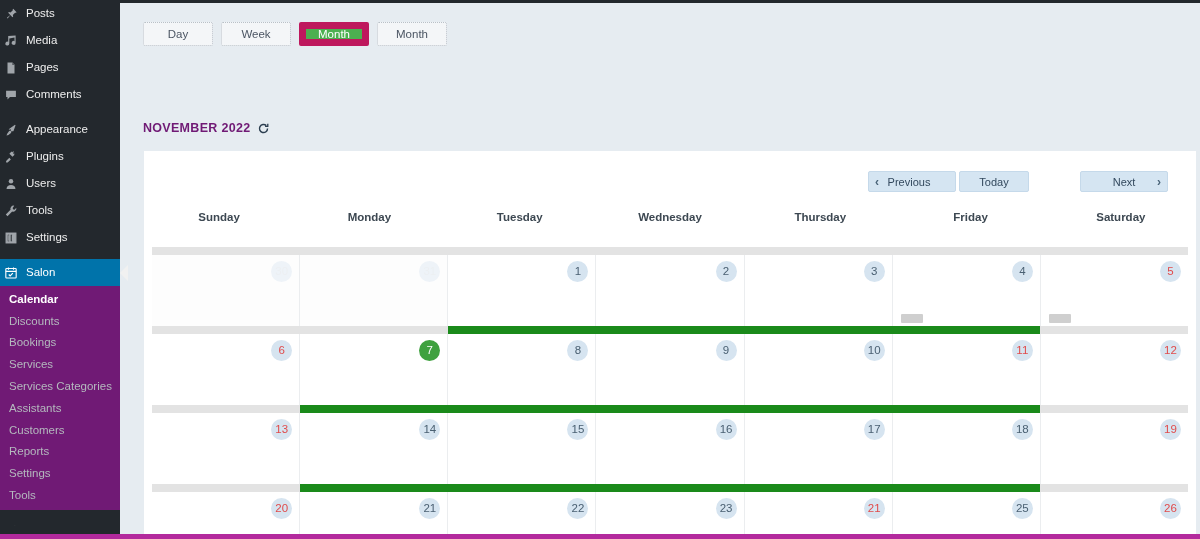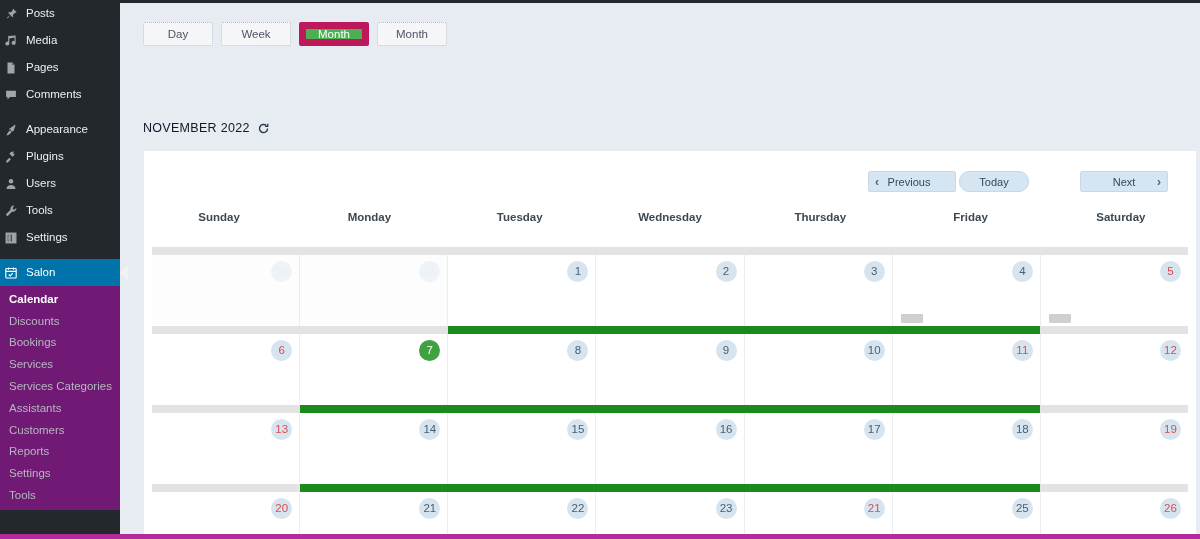--- a/index.html
+++ b/index.html
@@ -89,21 +89,21 @@
   .view-btn.active {
     background: #4cb050; color: #ffffff; border: 7px solid #be185d;
   }
 
   
   .month-title-row {
     position: absolute; left: 23px; top: 118px;
     display: flex; align-items: center; gap: 7px;
   }
   .month-title {
-    font-size: 12.5px; font-weight: normal; color: #0f172a;
+    font-size: 12.5px; font-weight: bold; color: #701a75;
     letter-spacing: .3px;
   }
   .refresh-icon { width: 13px; height: 13px; color: #2c3e50; display: block; }
 
   
   .cal-card {
     position: absolute; left: 24px; top: 148px;
     width: 1052px; height: 388px;
     background: #ffffff;
   }
@@ -117,21 +117,21 @@
     height: 21px;
     display: flex; align-items: center;
     background: #d5e5f2;
     border: 1px solid #c5d9ea;
     border-radius: 2px;
     font-size: 11px; color: #33495e;
     cursor: pointer;
     padding: 0 6px;
   }
   .nav-btn.prev { width: 88px; justify-content: space-between; }
-  .nav-btn.today { width: 70px; justify-content: center; border-radius: 10px; }
+  .nav-btn.today { width: 70px; justify-content: center; }
   .nav-btn.next { width: 88px; justify-content: space-between; margin-left: 48px; }
   .nav-chevron { font-size: 12px; font-weight: bold; color: #4a6479; line-height: 1; }
 
   
   .weekday-row {
     position: absolute; left: 0; top: 60px;
     width: 1052px; height: 36px;
     display: flex;
   }
   .weekday {

